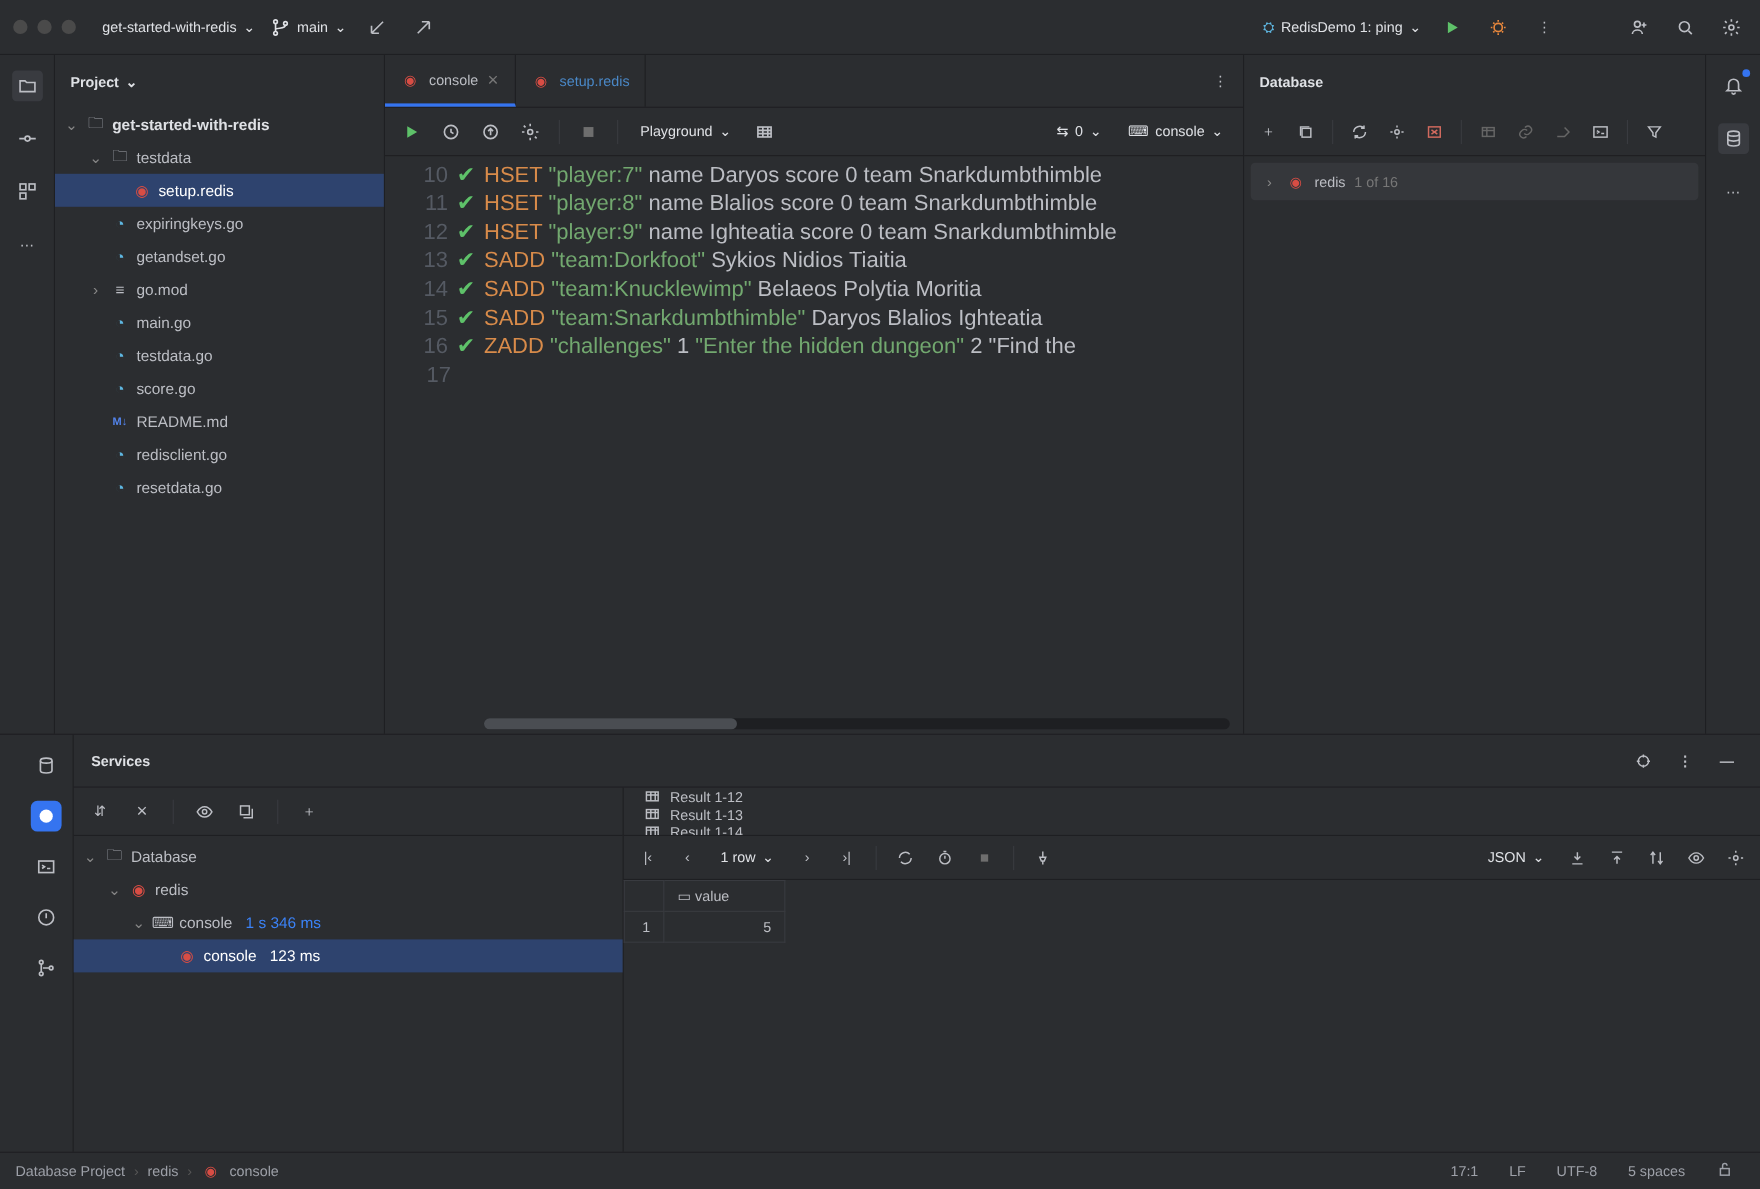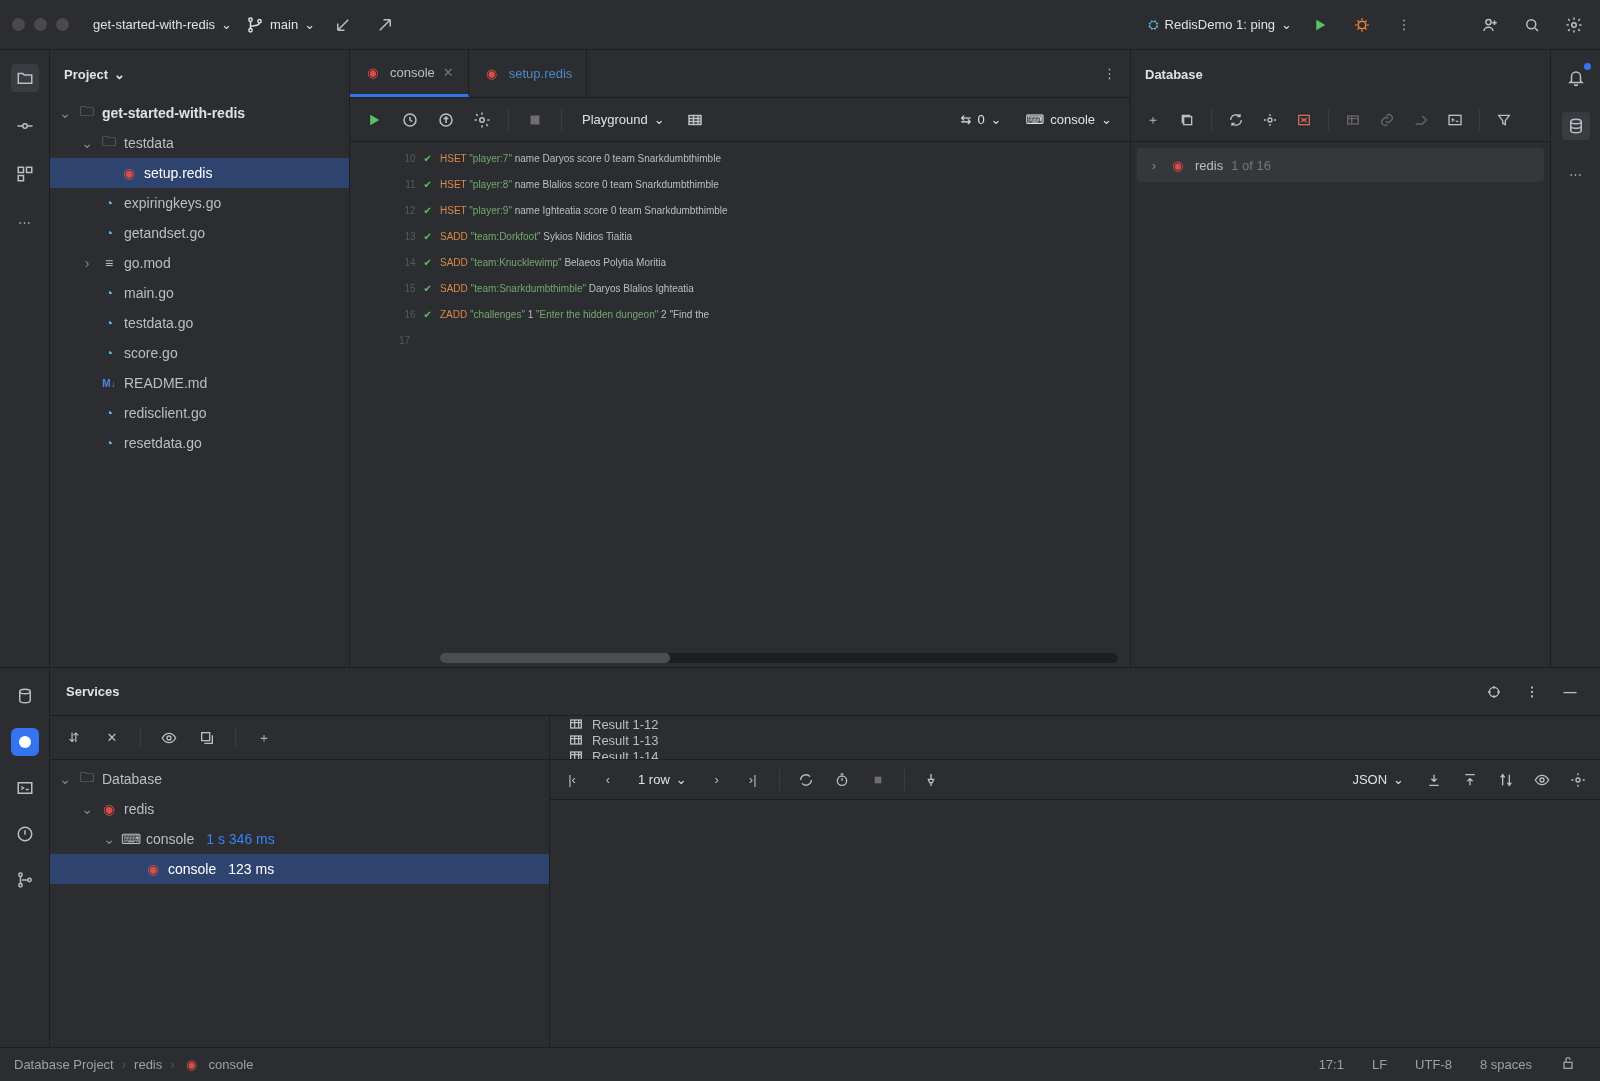--- a/index.html
+++ b/index.html
@@ -40,21 +40,21 @@
 .editor-area { flex:1; display:flex; flex-direction:column; min-width:0; }
 .tabs { height:48px; display:flex; align-items:stretch; border-bottom:1px solid #1e1f22; }
 .tab { display:flex; align-items:center; gap:8px; padding:0 14px; cursor:pointer; border-right:1px solid #1e1f22; }
 .tab.active { border-bottom:3px solid #3574f0; background:#2b2d30; }
 .tab .close { color:#777; }
 .tabs .more { margin-left:auto; padding:0 14px; display:flex; align-items:center; }
 .editor-toolbar { height:44px; display:flex; align-items:center; padding:0 10px; gap:8px; border-bottom:1px solid #1e1f22; }
 .dropdown { display:flex; align-items:center; gap:6px; padding:4px 8px; cursor:pointer; color:#dfe1e5; }
 .vsep { width:1px; height:22px; background:#393b40; margin:0 4px; }
 
-.code { flex:1; display:flex; font-family:"JetBrains Mono",Consolas,monospace; font-size:10px; overflow:hidden; position:relative; }
+.code { flex:1; display:flex; font-family:"JetBrains Mono",Consolas,monospace; font-size:20px; overflow:hidden; position:relative; }
 .gutter { width:90px; text-align:right; color:#555a63; padding-top:4px; }
 .gutter .ln { height:26px; line-height:26px; padding-right:8px; display:flex; justify-content:flex-end; align-items:center; gap:8px; }
 .gutter .chk { color:#5ec169; }
 .codelines { flex:1; padding-top:4px; overflow:hidden; }
 .codelines .cl { height:26px; line-height:26px; white-space:pre; }
 .kw { color:#d88b4a; }
 .str { color:#72a86f; }
 .code-scroll { position:absolute; bottom:4px; left:90px; right:12px; height:10px; background:#1e1f22; border-radius:5px; }
 .code-scroll-thumb { position:absolute; left:0; width:230px; height:10px; background:#4a4d52; border-radius:5px; }
 
@@ -66,21 +66,21 @@
 .db-count { color:#777; }
 
 
 .right-rail { width:50px; border-left:1px solid #1e1f22; display:flex; flex-direction:column; align-items:center; padding-top:14px; gap:20px; }
 .right-rail .icon-btn.active { background:#393b40; }
 .notif-dot { position:relative; }
 .notif-dot::after { content:''; position:absolute; top:-1px; right:-1px; width:7px; height:7px; background:#3574f0; border-radius:50%; }
 
 
 .services-panel { height:380px; border-top:1px solid #1e1f22; display:flex; flex-direction:column; }
-.svc-main { flex:1; display:flex; min-height:0; }
+.svc-main { flex:1; display:flex; min-height:0;margin-left:17px; }
 .svc-header { height:48px; display:flex; align-items:center; padding:0 16px; font-weight:600; color:#dfe1e5; border-bottom:1px solid #1e1f22; }
 .svc-header .right { margin-left:auto; display:flex; gap:10px; }
 .svc-left { width:500px; border-right:1px solid #1e1f22; display:flex; flex-direction:column; }
 .svc-left-tb { height:44px; display:flex; align-items:center; padding:0 10px; gap:10px; border-bottom:1px solid #1e1f22; }
 .svc-tree { flex:1; padding:4px 0; font-size:14px; }
 .svc-tree .tree-row.sel2 { background:#2e436e; color:#fff; }
 .svc-tree .dim { color:#3b82f6; }
 .svc-right { flex:1; display:flex; flex-direction:column; }
 .res-tabs { height:44px; display:flex; align-items:stretch; border-bottom:1px solid #1e1f22; overflow:hidden;flex-direction:column; }
 .res-tab { display:flex; align-items:center; gap:8px; padding:0 18px; cursor:pointer; white-space:nowrap; }
@@ -660,37 +660,51 @@
                     <circle cx="12" cy="12" r="3"></circle>
                   </svg>
                 </div>
               <div class="icon-btn">
                   <svg class="svg16" viewBox="0 0 24 24" fill="none" stroke="currentColor" stroke-width="2">
                     <circle cx="12" cy="12" r="3"></circle>
                     <path d="M12 2v3M12 19v3M2 12h3M19 12h3"></path>
                   </svg>
                 </div>
             </div>
+            <div class="res-table">
+              <table>
+                <tbody>
+                    <tr>
+                      <th style="width:36px"></th>
+                      <th class="valcol" style="width:110px"><span>▭</span> <span>value</span></th>
+                    </tr>
+                <tr>
+                      <td>1</td>
+                      <td>5</td>
+                    </tr>
+              </tbody>
+                </table>
+            </div>
           </div>
         </div>
       </div>
     </div>
   </div>
 
   <div class="statusbar">
     <span>Database Project</span>
     <span class="crumb-sep">›</span>
     <span>redis</span>
     <span class="crumb-sep">›</span>
     <span class="ficon redis-ic">◉</span>
     <span>console</span>
     <div class="spacer"></div>
     <span class="seg">17:1</span>
     <span class="seg">LF</span>
     <span class="seg">UTF-8</span>
-    <span class="seg">8 spaces</span>
+    <span class="seg">5 spaces</span>
     <span class="seg"><svg class="svg16" viewBox="0 0 24 24" fill="none" stroke="currentColor" stroke-width="2">
           <rect x="6" y="11" width="12" height="9"></rect>
           <path d="M9 11V7a3 3 0 0 1 6 0"></path>
         </svg></span>
   </div>
 
 </div>
 
 </body></html>

